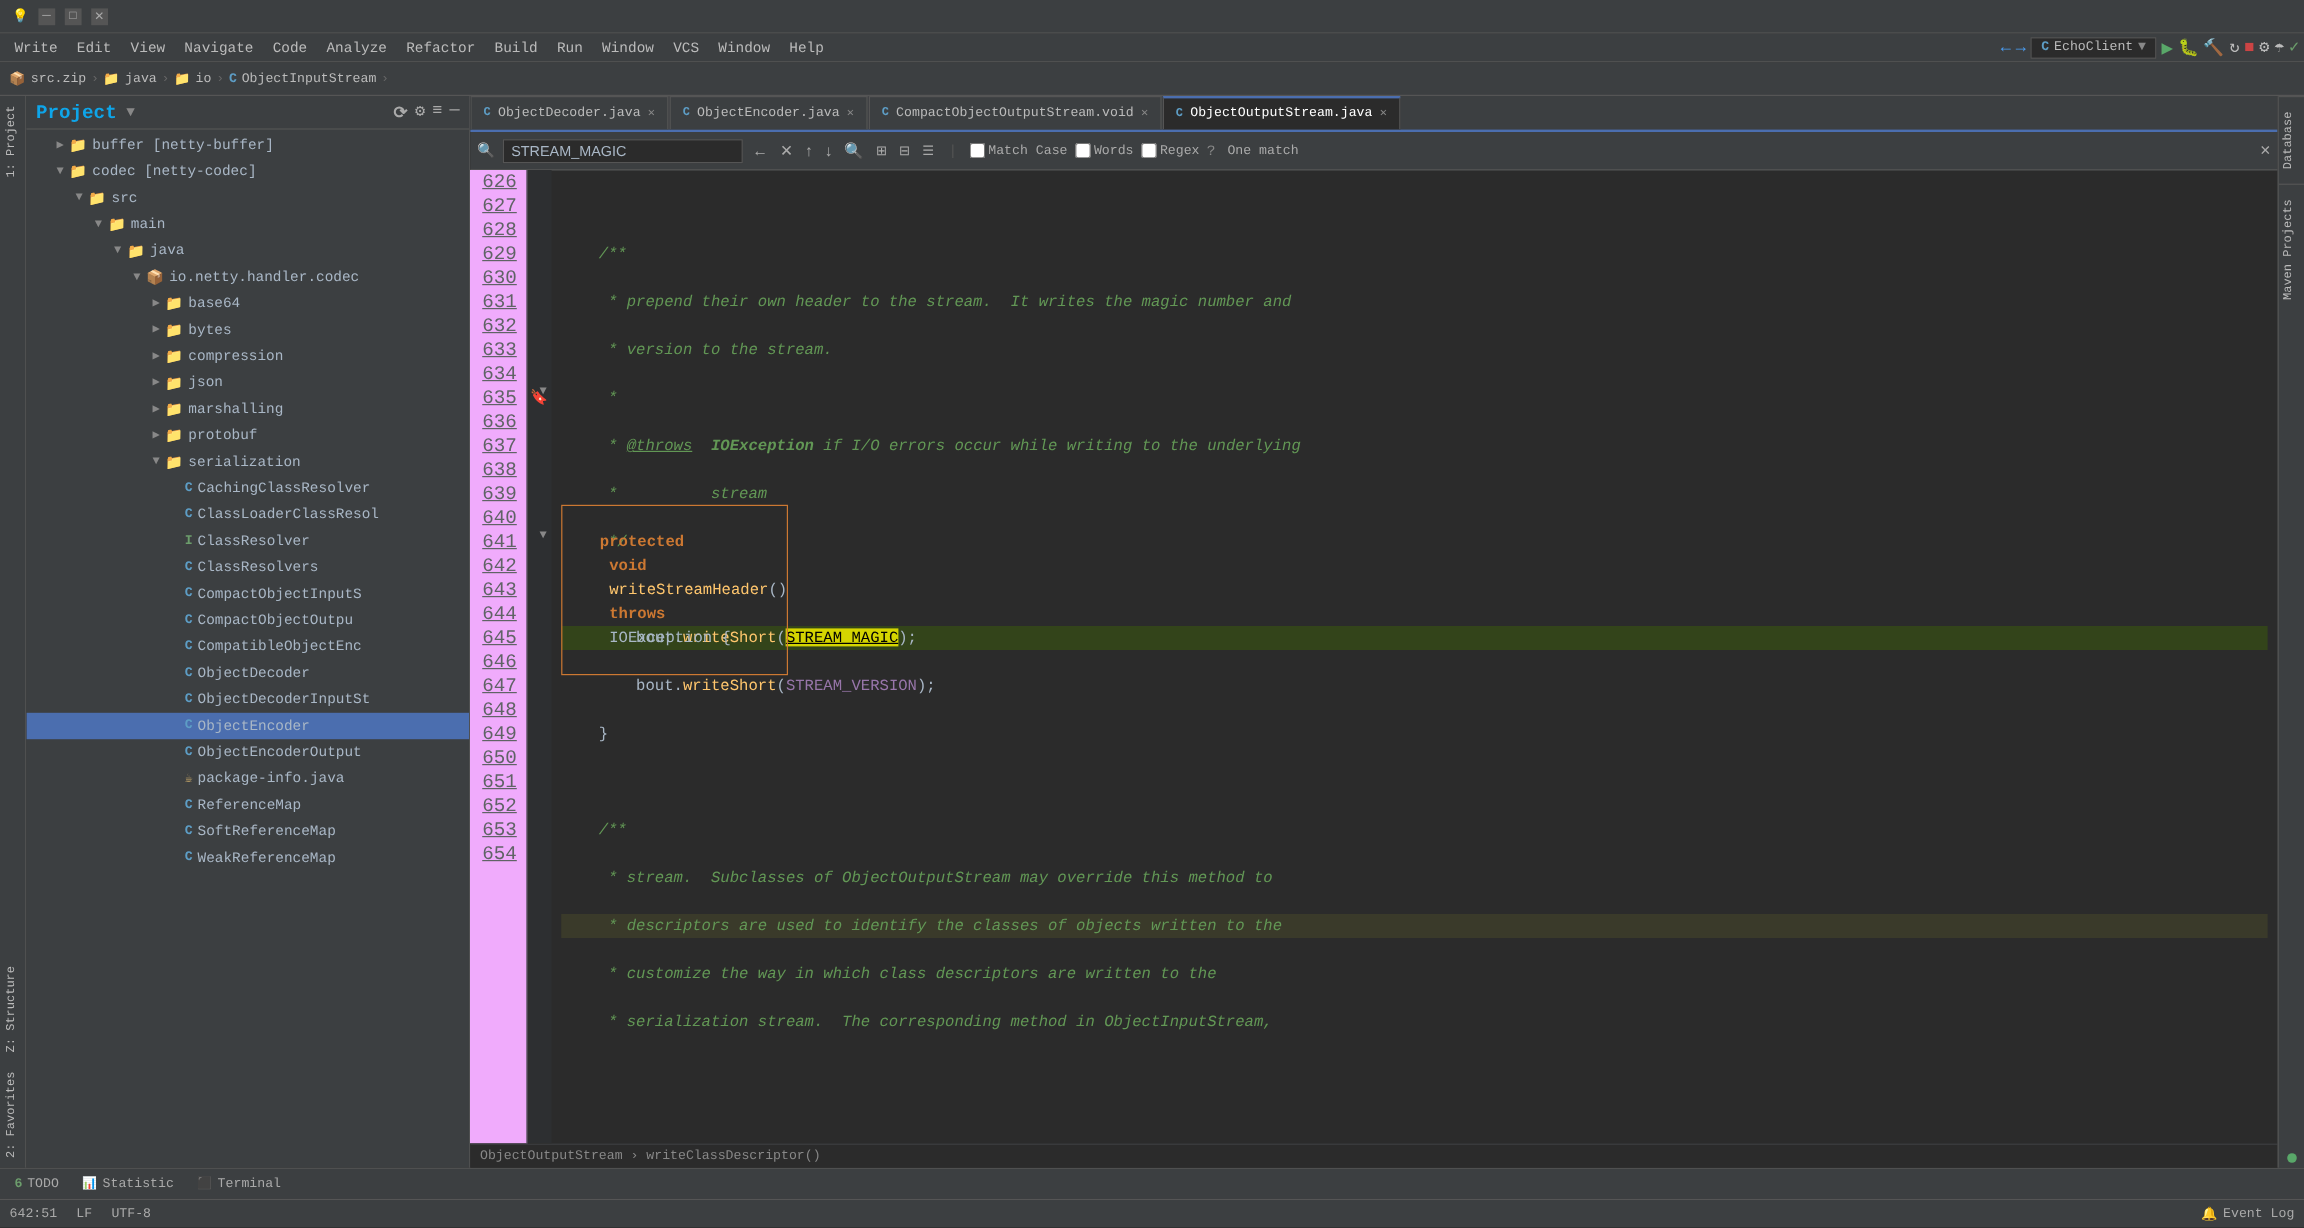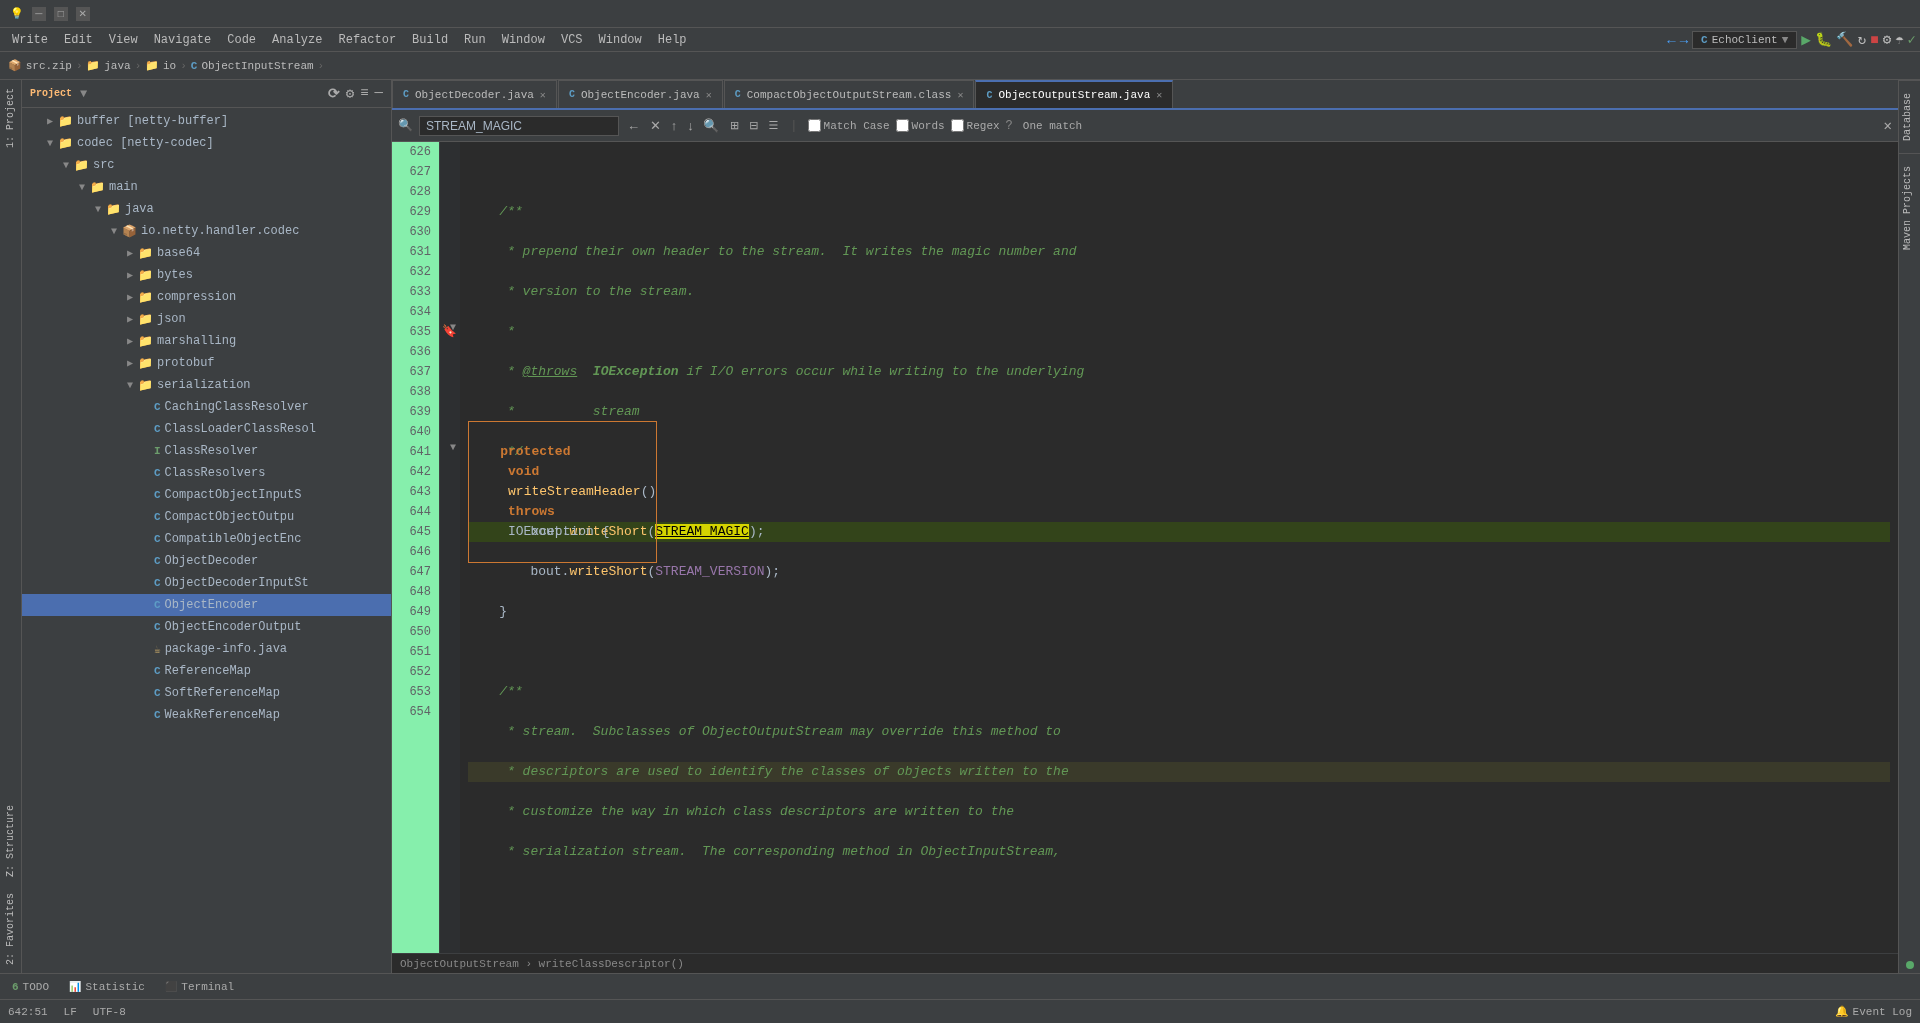--- a/index.html
+++ b/index.html
@@ -185,28 +185,29 @@
 
     
     #code-content {
       flex: 1;
       overflow: auto;
       display: flex;
       position: relative;
     }
     #line-numbers {
       min-width: 48px;
-      background: #86efac;
+      background: #f0abfc;
       color: #606366;
-      font-size: 12px;
+      font-size: 16px;
       line-height: 20px;
       padding: 0 8px;
       text-align: right;
       user-select: none;
       border-right: 1px solid #3d3f41;
+      text-decoration: underline;
     }
     #gutter-icons {
       width: 20px;
       background: #2d2f31;
       position: relative;
     }
     #code-text {
       flex: 1;
       padding: 0 8px;
       font-size: 13px;
@@ -356,21 +357,21 @@
 <div id="main-layout">
 
   <div id="left-gutter">
     <div class="side-tab">1: Project</div>
     <div class="side-tab" style="margin-top:auto;">Z: Structure</div>
     <div class="side-tab">2: Favorites</div>
   </div>
 
   <div id="project-panel">
     <div id="project-header">
-      <span style="font-size:10px; color:#fdba74;">Project</span>
+      <span style="font-size:16px; color:#0ea5e9;">Project</span>
       <span style="color:#888; cursor:pointer;">▼</span>
       <div class="proj-header-icons">
         <span class="proj-icon">⟳</span>
         <span class="proj-icon">⚙</span>
         <span class="proj-icon">≡</span>
         <span class="proj-icon">─</span>
       </div>
     </div>
     <div id="project-tree">
 
@@ -581,21 +582,21 @@
         <span>ObjectDecoder.java</span>
         <span class="tab-close">✕</span>
       </div>
       <div class="tab">
         <span class="tab-icon file-icon-c" style="font-weight:bold;font-size:10px;">C</span>
         <span>ObjectEncoder.java</span>
         <span class="tab-close">✕</span>
       </div>
       <div class="tab">
         <span class="tab-icon file-icon-c" style="font-weight:bold;font-size:10px;">C</span>
-        <span>CompactObjectOutputStream.class</span>
+        <span>CompactObjectOutputStream.void</span>
         <span class="tab-close">✕</span>
       </div>
       <div class="tab active">
         <span class="tab-icon file-icon-c" style="font-weight:bold;font-size:10px;">C</span>
         <span>ObjectOutputStream.java</span>
         <span class="tab-close">✕</span>
       </div>
     </div>
 
     <div id="search-bar">

